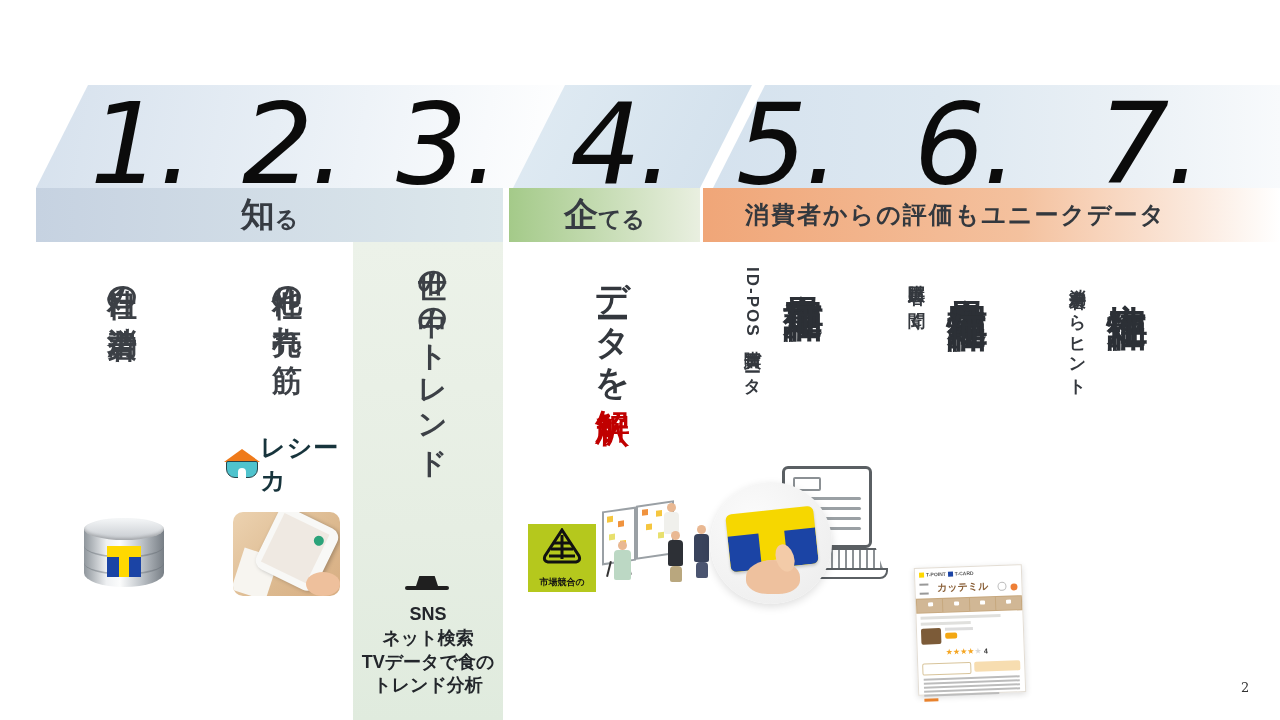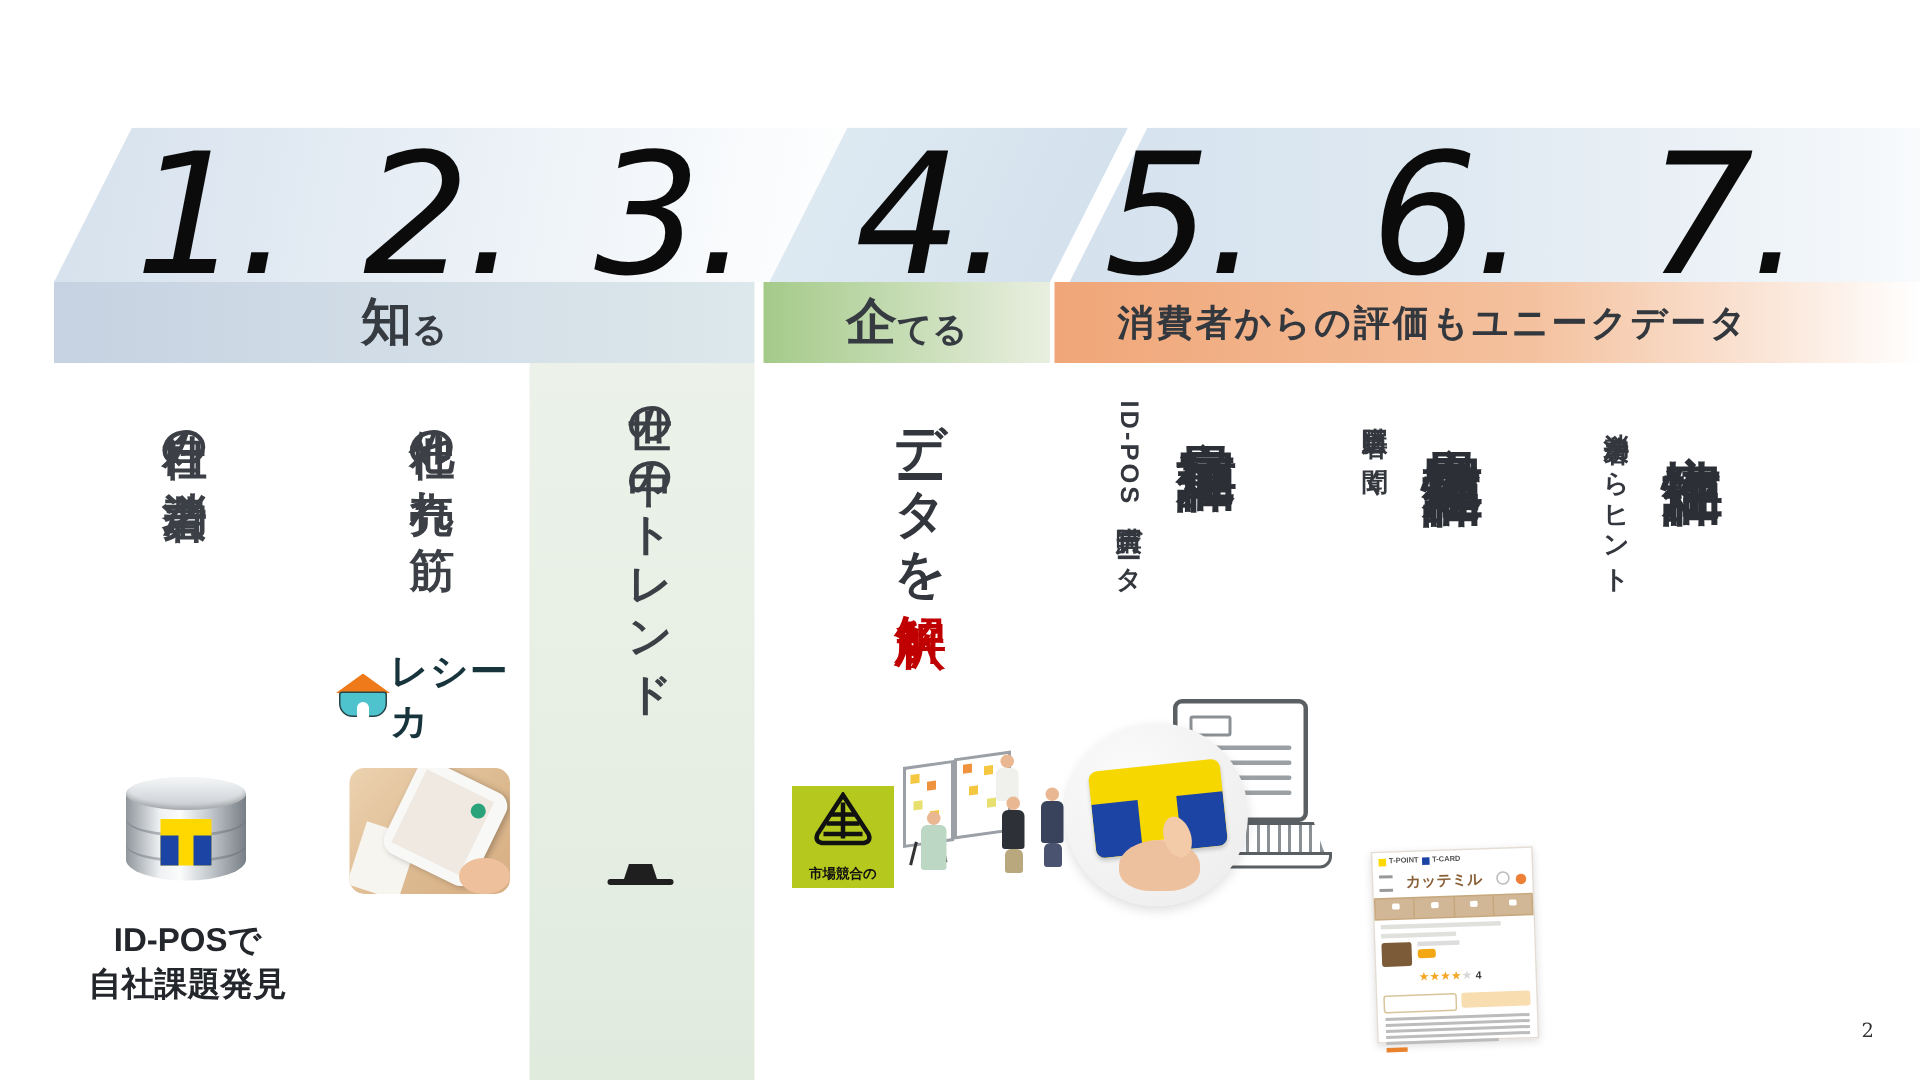--- a/index.html
+++ b/index.html
@@ -242,22 +242,20 @@
   <div class="s db">
     <div class="db-body"></div>
     <div class="db-ridge" style="top:16px;"></div>
     <div class="db-ridge" style="top:33px;"></div>
     <div class="db-top"></div>
     <div class="db-logo">
       <span class="tb" style="left:0;"></span>
       <span class="tb" style="right:0;"></span>
     </div>
   </div>
-  <div class="caption cap1">ID-POSで
-自社課題発見</div>
 
   <div class="s resika">
     <span class="house">
       <span class="roof"></span>
       <span class="hbody"></span>
       <span class="door"></span>
     </span>
     <span class="resika-label">レシーカ</span>
   </div>
   <div class="s photo">
@@ -266,20 +264,24 @@
       <span class="pscreen"></span>
       <span class="pdot"></span>
     </span>
     <span class="thumb1"></span>
   </div>
 
   <div class="s monitor">
     <div class="mstand"></div>
     <div class="mbase"></div>
   </div>
+  <div class="caption cap3">SNS
+ネット検索
+TVデータで食の
+トレンド分析</div>
 
   <div class="s shufu">
     <svg width="44" height="40" viewBox="0 0 44 40">
       <path d="M22 2 L39 28 Q41 33 36 34 L8 34 Q3 33 5 28 Z" fill="none" stroke="#111" stroke-width="3"></path>
       <path d="M22 7 V31 M14 15 H30 M11 21 H33 M9 28 H35" fill="none" stroke="#111" stroke-width="3"></path>
     </svg>
     <span class="shufu-label">市場競合の</span>
   </div>
   <div class="s people">
     <div class="board b1">

